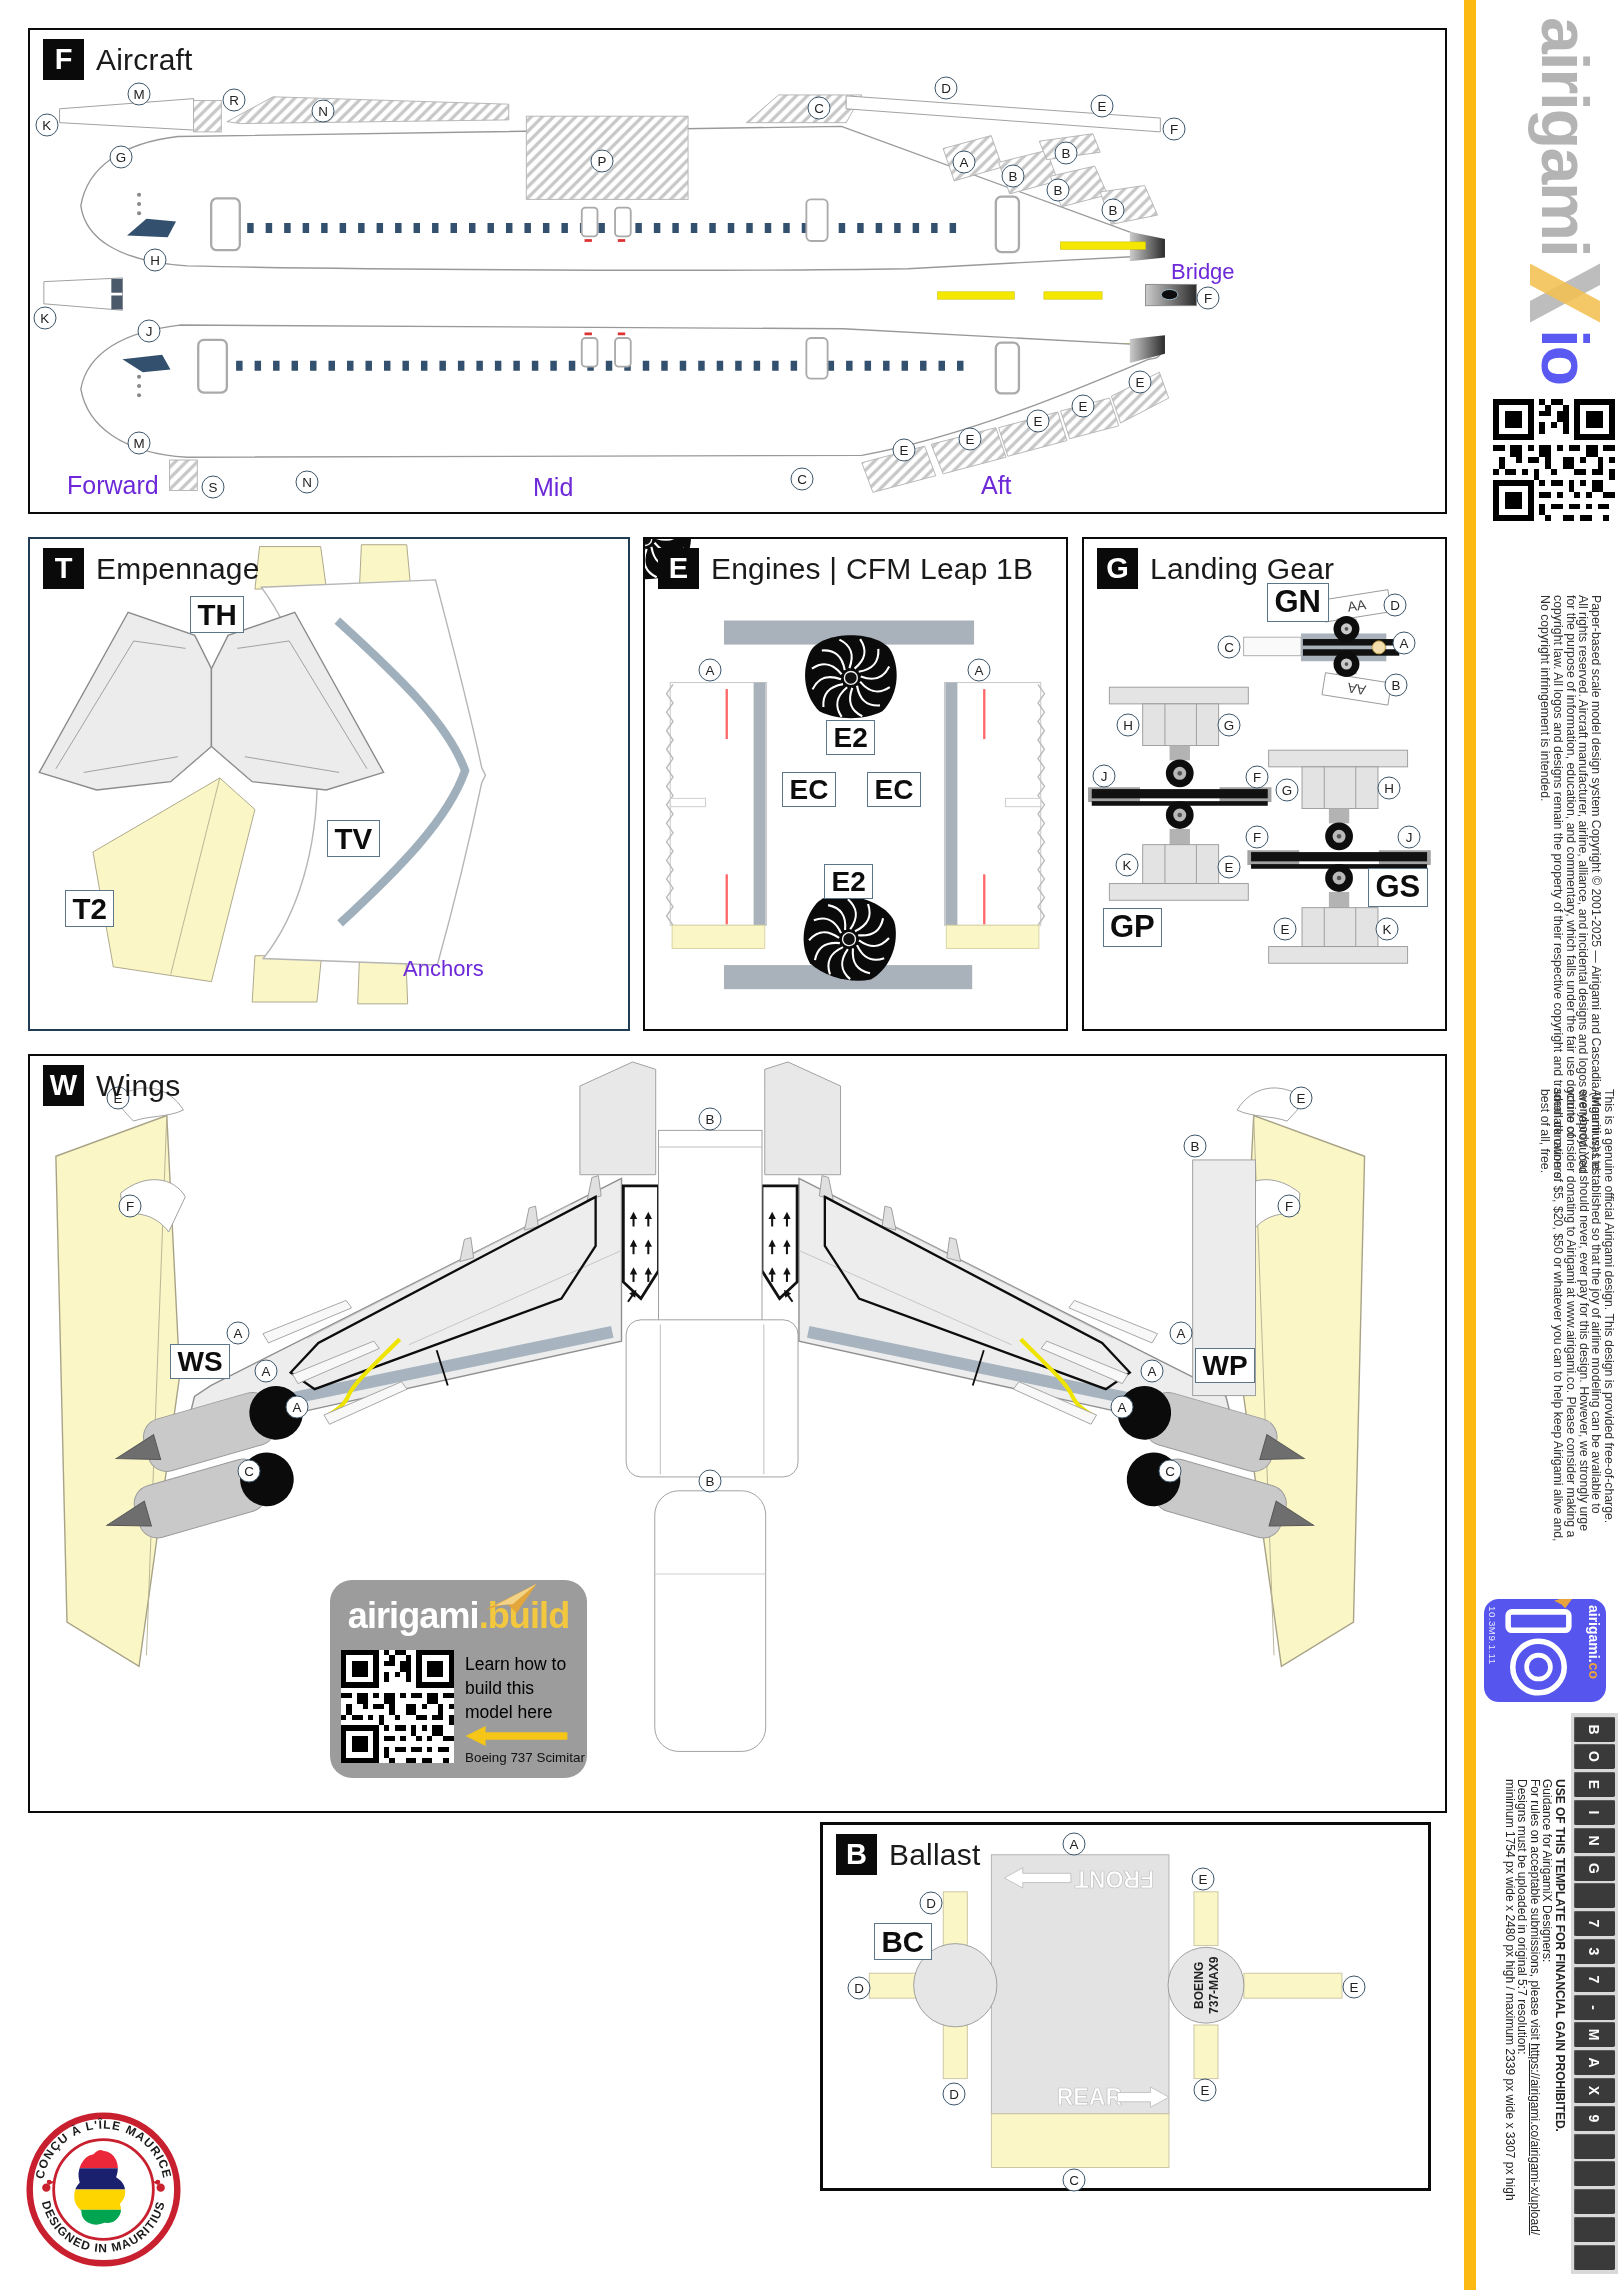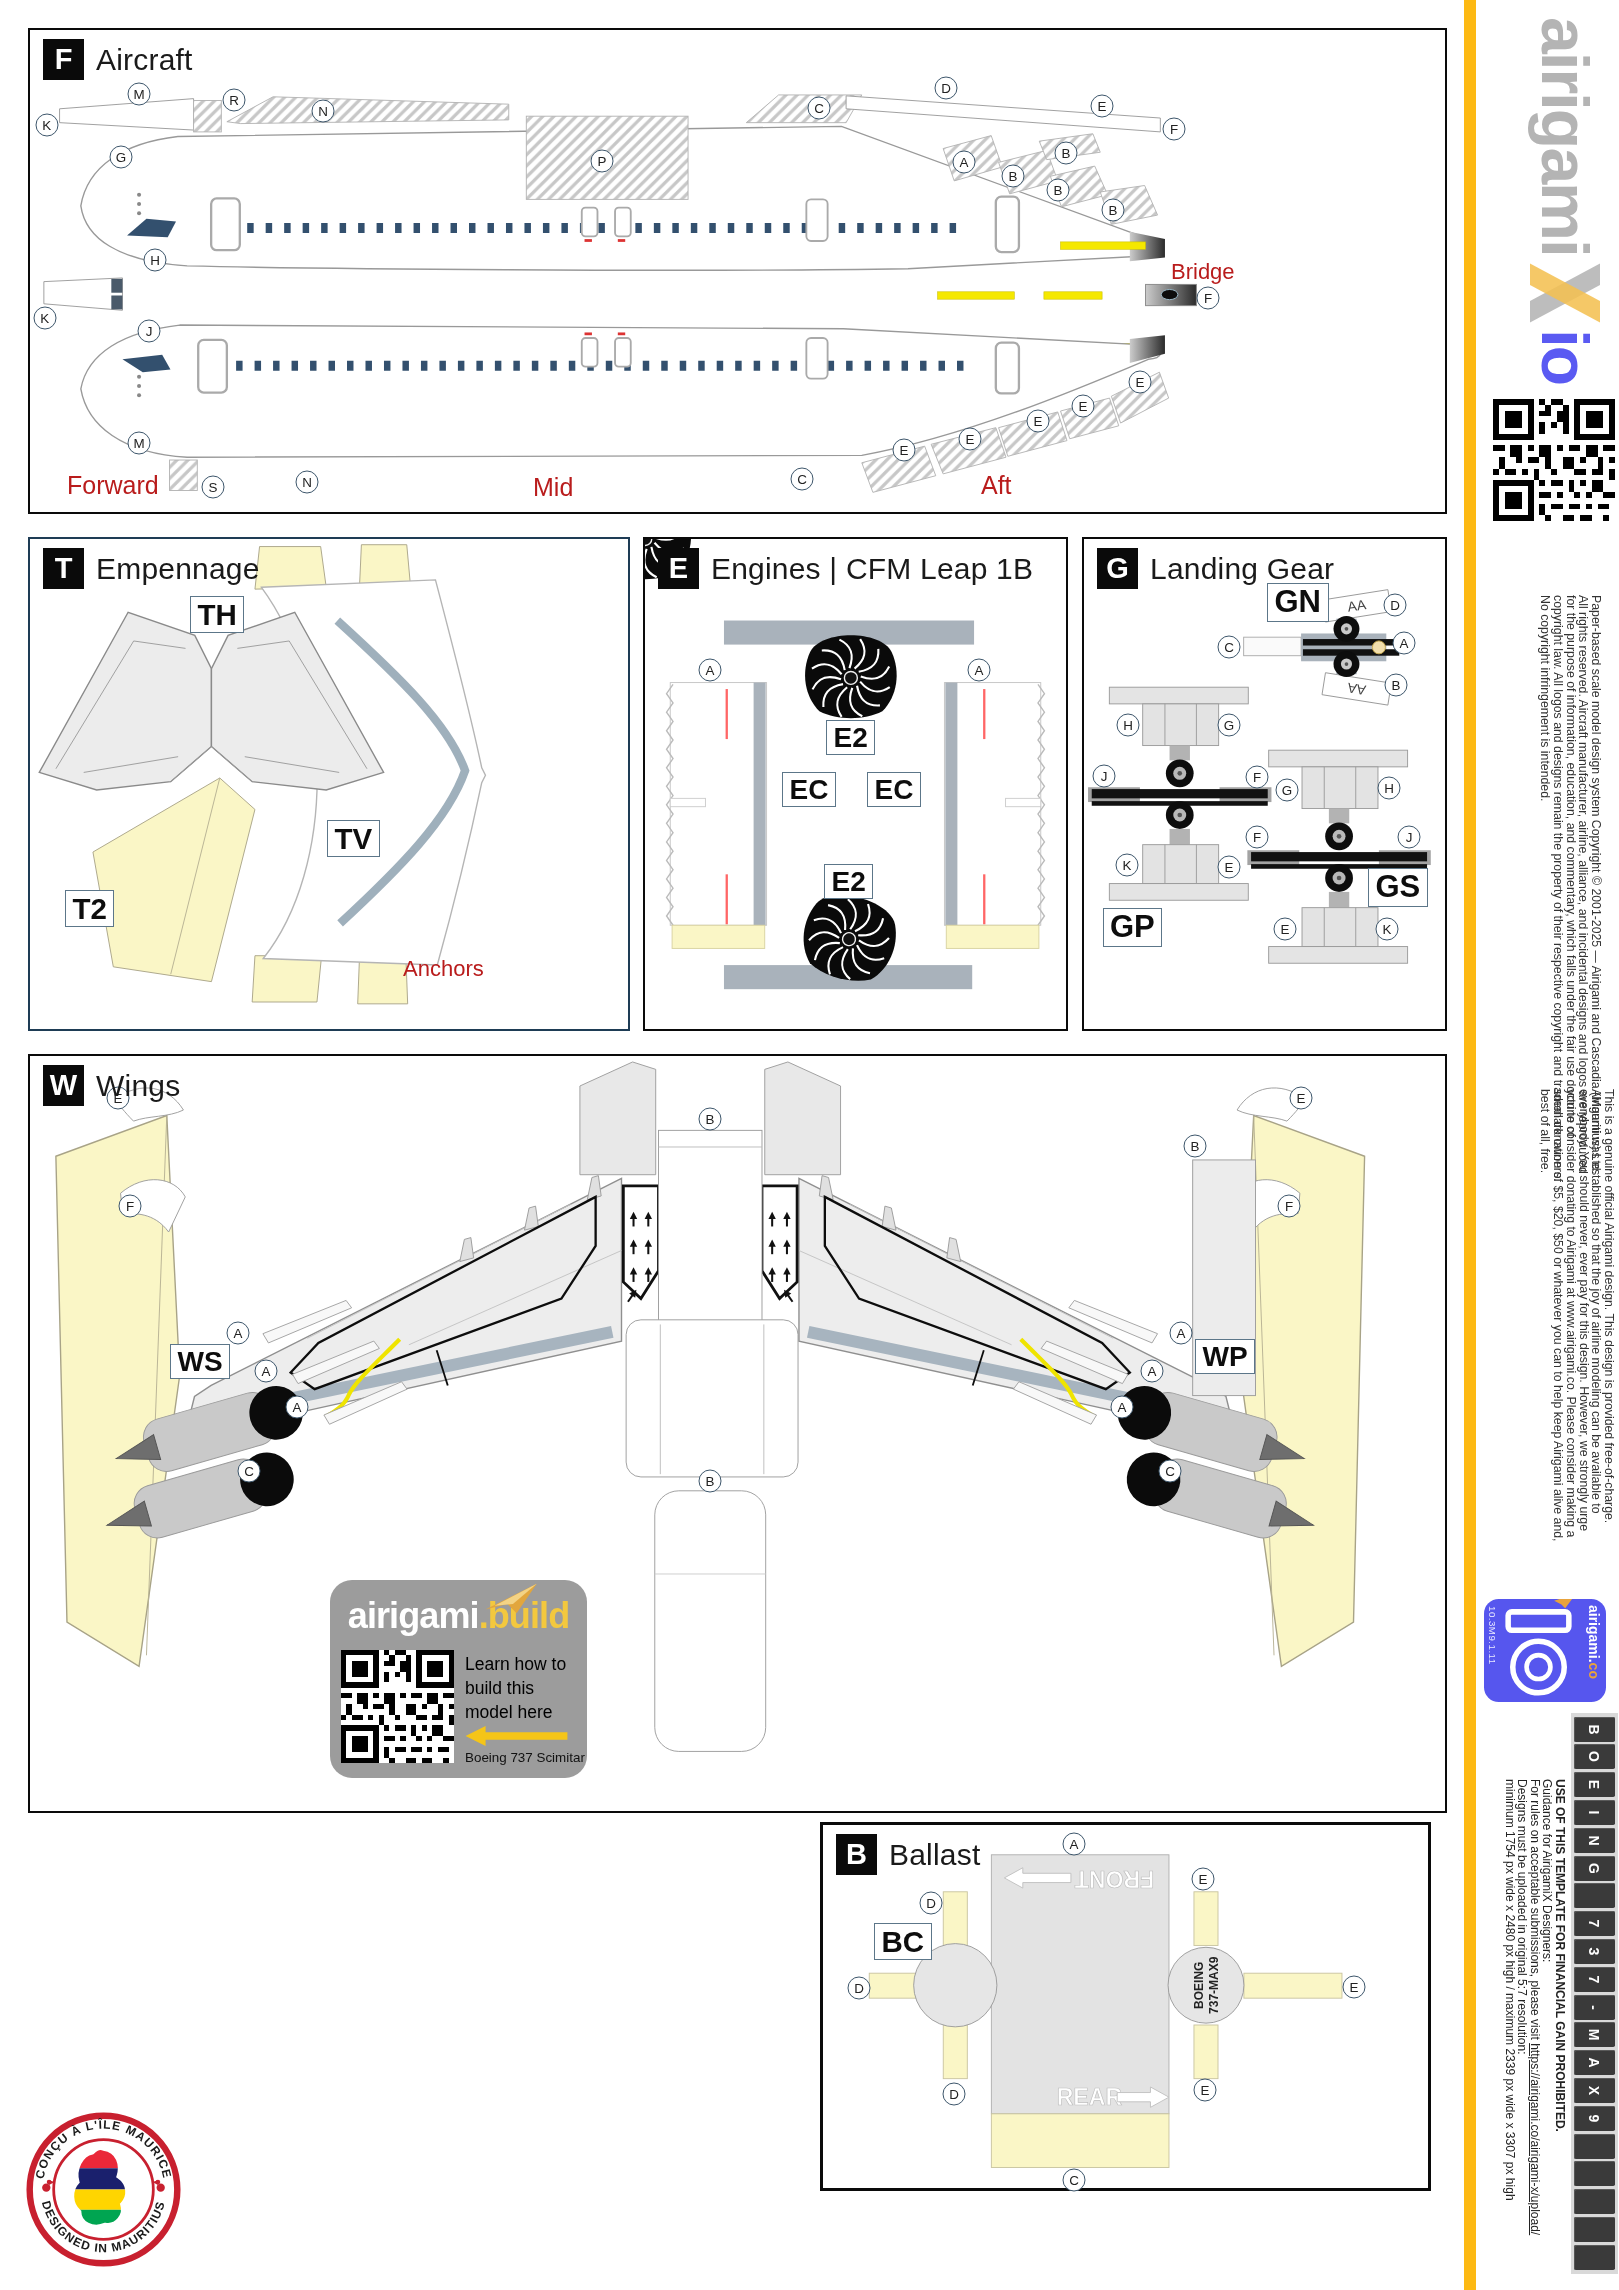--- a/index.html
+++ b/index.html
@@ -11,21 +11,21 @@
   .phead{position:absolute;left:13px;top:9.2px;display:flex;align-items:center;z-index:5;}
   .pcode{width:41px;height:41px;background:#0a0a0a;color:#fff;display:flex;align-items:center;
          justify-content:center;font-size:29px;font-weight:bold;}
   .ptitle{font-size:30px;font-weight:400;margin:0 0 0 12px;color:#1a1a1a;letter-spacing:0.2px;}
   .mk{position:absolute;inset:0;z-index:4;}
   .c-marker{position:absolute;width:23px;height:23px;border:1.5px solid #3d566b;border-radius:50%;
             background:#fff;color:#222;font-size:13.4px;line-height:21px;text-align:center;
             transform:translate(-50%,-50%);box-sizing:border-box;}
   .lbl-box{position:absolute;background:#fff;border:1.8px solid #5c7689;padding:0.9px 6.5px;
            font-weight:bold;color:#0d0d0d;line-height:1.12;white-space:nowrap;}
-  .cap{position:absolute;color:#b91c1c;white-space:nowrap;}
+  .cap{position:absolute;color:#6d28d9;white-space:nowrap;}
   
   .stripe{position:absolute;left:1464px;top:0;width:12px;height:2291px;background:#FDB913;}
   .brand{position:absolute;left:1603px;top:16.6px;transform-origin:0 0;transform:rotate(90deg);
          white-space:nowrap;font-size:66px;font-weight:bold;letter-spacing:-1.8px;display:flex;
          align-items:center;gap:1.8px;}
   .brand .b1{color:#b4b4b4;}
   .brand .b2{color:#5a5af2;}
   .qr1{position:absolute;left:1493px;top:399px;width:122px;height:122px;}
   .copyblock{position:absolute;transform-origin:0 0;transform:rotate(90deg);font-size:12.3px;
              line-height:12.7px;color:#333;}
@@ -404,21 +404,21 @@
         <span class="lbl-box" style="font-size: 28px; left: 140px; top: 288px; text-align: center;">WS</span>
         <span class="c-marker" style="left: 208px; top: 277px;">A</span>
         <span class="c-marker" style="left: 236px; top: 315px;">A</span>
         <span class="c-marker" style="left: 267px; top: 351px;">A</span>
         <span class="c-marker" style="left: 219px; top: 415px;">C</span>
         <span class="c-marker" style="left: 680px; top: 63px;">B</span>
         <span class="c-marker" style="left: 680px; top: 425px;">B</span>
         <span class="c-marker" style="left: 1165px; top: 90px;">B</span>
         <span class="c-marker" style="left: 1271px; top: 42px;">E</span>
         <span class="c-marker" style="left: 1259px; top: 150px;">F</span>
-        <span class="lbl-box" style="font-size: 28px; left: 1165px; top: 283px;">WP</span>
+        <span class="lbl-box" style="font-size: 28px; left: 1165px; top: 292px;">WP</span>
         <span class="c-marker" style="left: 1151px; top: 277px;">A</span>
         <span class="c-marker" style="left: 1122px; top: 315px;">A</span>
         <span class="c-marker" style="left: 1092px; top: 351px;">A</span>
         <span class="c-marker" style="left: 1140px; top: 415px;">C</span>
       </div>
     <header class="phead">
       <span class="pcode">W</span>
       <h2 class="ptitle">Wings</h2>
     </header>
   </section>

